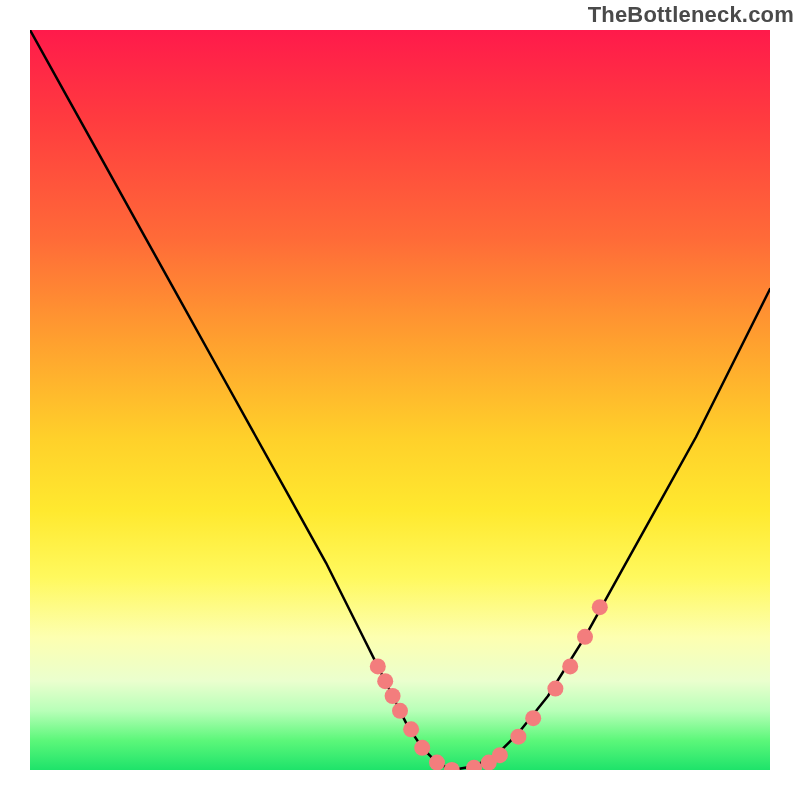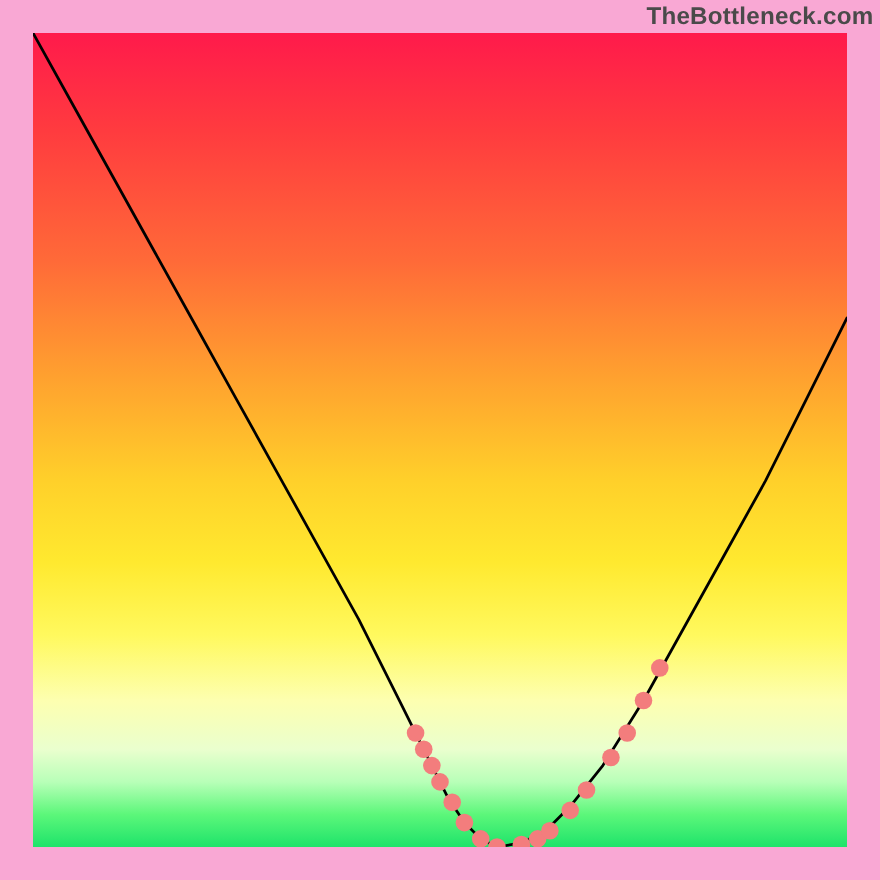--- a/index.html
+++ b/index.html
@@ -8,21 +8,21 @@
     width: 800px;
     height: 800px;
     background: #000;
     overflow: hidden;
     font-family: Arial, Helvetica, sans-serif;
   }
   .frame {
     position: absolute;
     left: 0; top: 0;
     width: 800px; height: 800px;
-    background: #f9a8d4;
+    background: #ffffff;
   }
   .plot-area {
     position: absolute;
     left: 30px;
     top: 30px;
     width: 740px;
     height: 740px;
     
     background: linear-gradient(to bottom,
       #ff1a4b 0%,

